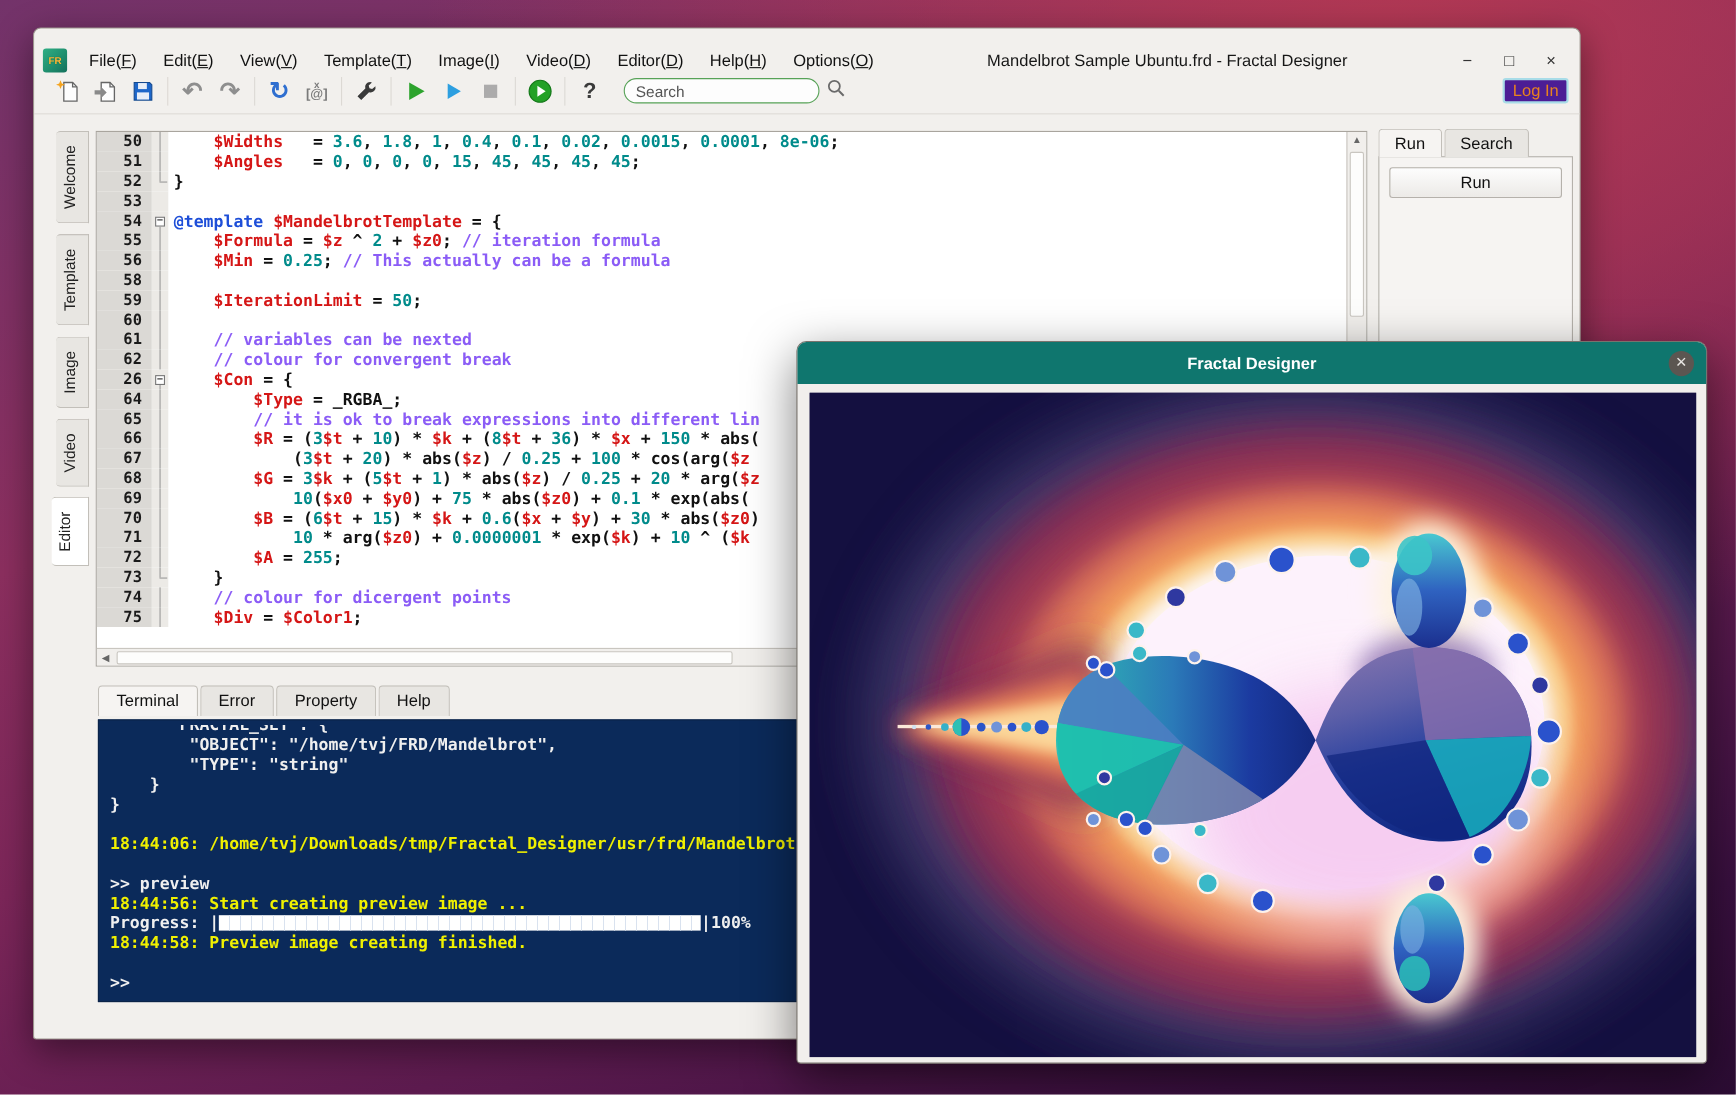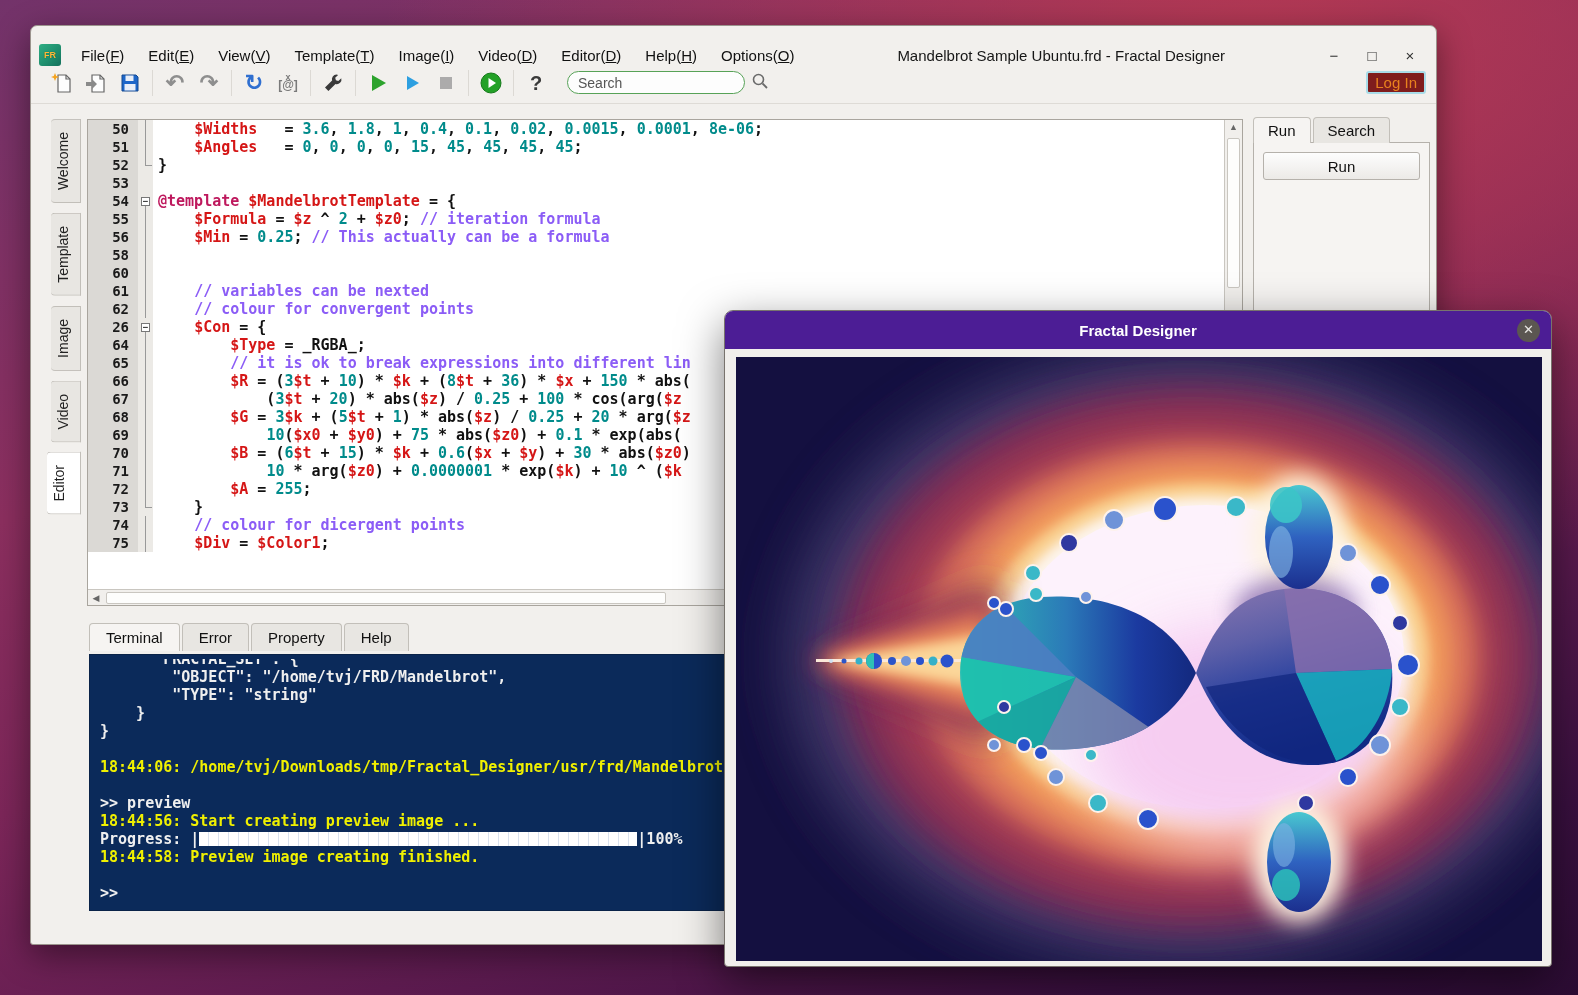--- a/index.html
+++ b/index.html
@@ -36,21 +36,21 @@
   .reload-c { color:#2f6fd0; }
   .help-c { color:#3a3a3a; font-size:20px; }
   .var-ic { color:#7a7a7a; font-size:12px; font-weight:bold; line-height:.8; text-align:center; }
   .var-ic i { display:block; font-style:normal; font-size:9px; }
   .search-wrap { display:flex; align-items:center; margin-left:14px; }
   .search-pill { width:178px; height:23px; border:1.6px solid #57a257; border-radius:12px; background:#fdfdfd;
                  font-size:14px; color:#444; padding:0 10px; outline:none; font-family:"Liberation Sans",sans-serif; }
   .search-pill::placeholder { color:#555; }
   .mag { margin-left:6px; }
   .login-btn { margin-left:auto; margin-right:10px; padding:1px 7px; font-size:15px; color:#e8821e;
-               background:#7f1d1d; border:2px solid #a8dce8; border-radius:3px; cursor:pointer; }
+               background:#4c1d95; border:2px solid #a8dce8; border-radius:3px; cursor:pointer; }
 
   
   .side-tabs { position:absolute; left:6px; top:93px; width:46px; }
   .vtab { writing-mode:vertical-rl; transform:rotate(180deg); width:30px; margin:0 0 10px 14px;
           background:#e8e6e2; border:1px solid #c2bfb9; border-right:none; border-radius:0 4px 4px 0;
           font-size:14px; color:#222; padding:12px 4px; text-align:center; cursor:pointer; }
   .vtab.active { background:#fff; width:34px; margin-left:10px; }
 
   
   .editor { position:absolute; left:56px; top:93px; width:1156px; height:487px; background:#fff; border:1px solid #a9a59e; display:flex; }
@@ -58,21 +58,21 @@
   .ed-rows { flex:1; display:flex; flex-direction:column; overflow:hidden; font-family:"DejaVu Sans Mono",monospace; font-weight:bold; font-size:15px; }
   .ed-row { display:flex; height:18px; line-height:18px; white-space:pre; }
   .ed-num { width:50px; background:#dbd9d5; color:#1a1a1a; text-align:right; padding-right:9px; font-size:14px; }
   .ed-fold { width:15px; background:#eceae6; color:#888; font-size:12px; text-align:center; position:relative; }
   .ed-fold .vline { position:absolute; left:7px; top:0; bottom:0; width:1px; background:#999; }
   .ed-fold .vline.half { bottom:9px; }
   .ed-fold .hline { position:absolute; left:7px; top:9px; width:7px; height:1px; background:#999; }
   .ed-fold .fbox { position:absolute; left:3px; top:5px; width:9px; height:9px; background:#fff; border:1px solid #777;
                    font-size:9px; line-height:7px; text-align:center; color:#333; }
   .ed-code { padding-left:5px; color:#111; }
-  .tk-v { color:#d51616; } .tk-n { color:#008b8b; } .tk-c { color:#8b5cf6; } .tk-k { color:#be185d; } .tk-o { color:#111; }
+  .tk-v { color:#d51616; } .tk-n { color:#008b8b; } .tk-c { color:#8b5cf6; } .tk-k { color:#1d4ed8; } .tk-o { color:#111; }
   .ed-hscroll { height:16px; border-top:1px solid #c9c6c0; background:#f1efec; display:flex; align-items:center; }
   .ed-hscroll .arr { width:16px; text-align:center; font-size:9px; color:#666; }
   .ed-hthumb { height:12px; width:560px; background:#fdfdfc; border:1px solid #c9c6c0; border-radius:2px; margin-left:2px; }
   .ed-vscroll { width:18px; border-left:1px solid #c9c6c0; background:#f1efec; position:relative; }
   .ed-vscroll .arr { position:absolute; top:2px; left:0; right:0; text-align:center; font-size:9px; color:#666; }
   .ed-vthumb { position:absolute; left:2px; right:2px; top:18px; height:150px; background:#fdfdfc; border:1px solid #c9c6c0; border-radius:2px; }
 
   
   .right-panel { position:absolute; left:1222px; top:91px; width:177px; }
   .rp-tabs { display:flex; }
@@ -91,21 +91,21 @@
               white-space:pre; overflow:hidden; }
   .tl-w { color:#efefef; } .tl-y { color:#f0f000; }
   .term-clip { height:9px; overflow:hidden; }
   .term-clip span { display:block; margin-top:-9px; }
   .pbar { display:inline-block; vertical-align:-2px; width:438px; height:14px; background:#fff;
           background-image:repeating-linear-gradient(90deg, transparent 0 9px, #d9e2ef 9px 10px); }
 
   
   .fwin { position:absolute; left:724px; top:310px; width:828px; height:657px; background:#f1efec;
           border:1px solid #78736d; border-radius:9px 9px 4px 4px; box-shadow:0 14px 44px rgba(0,0,0,.5); }
-  .fwin-bar { height:38px; background:#4c1d95; border-radius:8px 8px 0 0; display:flex; align-items:center; justify-content:center; position:relative; }
+  .fwin-bar { height:38px; background:#0f766e; border-radius:8px 8px 0 0; display:flex; align-items:center; justify-content:center; position:relative; }
   .fwin-title { color:#fff; font-weight:bold; font-size:15px; }
   .fwin-close { position:absolute; right:11px; top:8px; width:23px; height:23px; border-radius:50%; background:#5b5651;
                 color:#e8e6e3; font-size:13px; line-height:22px; text-align:center; cursor:pointer; }
   .fractal { position:absolute; left:11px; top:46px; width:806px; height:604px; background:#141040; }
 </style>
 </head>
 <body>
 
 <div class="win">
 
@@ -226,23 +226,24 @@
     <div class="ed-main">
       <div class="ed-rows" id="ed-rows">
           <div class="ed-row"><span class="ed-num">50</span><span class="ed-fold"><span class="vline"></span></span><span class="ed-code"><span class="tk-o">    </span><span class="tk-v">$Widths</span><span class="tk-o">   = </span><span class="tk-n">3.6</span><span class="tk-o">, </span><span class="tk-n">1.8</span><span class="tk-o">, </span><span class="tk-n">1</span><span class="tk-o">, </span><span class="tk-n">0.4</span><span class="tk-o">, </span><span class="tk-n">0.1</span><span class="tk-o">, </span><span class="tk-n">0.02</span><span class="tk-o">, </span><span class="tk-n">0.0015</span><span class="tk-o">, </span><span class="tk-n">0.0001</span><span class="tk-o">, </span><span class="tk-n">8e-06</span><span class="tk-o">;</span></span></div>
           <div class="ed-row"><span class="ed-num">51</span><span class="ed-fold"><span class="vline"></span></span><span class="ed-code"><span class="tk-o">    </span><span class="tk-v">$Angles</span><span class="tk-o">   = </span><span class="tk-n">0</span><span class="tk-o">, </span><span class="tk-n">0</span><span class="tk-o">, </span><span class="tk-n">0</span><span class="tk-o">, </span><span class="tk-n">0</span><span class="tk-o">, </span><span class="tk-n">15</span><span class="tk-o">, </span><span class="tk-n">45</span><span class="tk-o">, </span><span class="tk-n">45</span><span class="tk-o">, </span><span class="tk-n">45</span><span class="tk-o">, </span><span class="tk-n">45</span><span class="tk-o">;</span></span></div>
           <div class="ed-row"><span class="ed-num">52</span><span class="ed-fold"><span class="vline half"></span><span class="hline"></span></span><span class="ed-code"><span class="tk-o">}</span></span></div>
           <div class="ed-row"><span class="ed-num">53</span><span class="ed-fold"></span><span class="ed-code"></span></div>
           <div class="ed-row"><span class="ed-num">54</span><span class="ed-fold"><span class="fbox">−</span><span class="vline" style="top:14px"></span></span><span class="ed-code"><span class="tk-k">@template</span><span class="tk-o"> </span><span class="tk-v">$MandelbrotTemplate</span><span class="tk-o"> = {</span></span></div>
           <div class="ed-row"><span class="ed-num">55</span><span class="ed-fold"><span class="vline"></span></span><span class="ed-code"><span class="tk-o">    </span><span class="tk-v">$Formula</span><span class="tk-o"> = </span><span class="tk-v">$z</span><span class="tk-o"> ^ </span><span class="tk-n">2</span><span class="tk-o"> + </span><span class="tk-v">$z0</span><span class="tk-o">; </span><span class="tk-c">// iteration formula</span></span></div>
           <div class="ed-row"><span class="ed-num">56</span><span class="ed-fold"><span class="vline"></span></span><span class="ed-code"><span class="tk-o">    </span><span class="tk-v">$Min</span><span class="tk-o"> = </span><span class="tk-n">0.25</span><span class="tk-o">; </span><span class="tk-c">// This actually can be a formula</span></span></div>
           <div class="ed-row"><span class="ed-num">58</span><span class="ed-fold"><span class="vline"></span></span></div>
+          <div class="ed-row"><span class="ed-num">59</span><span class="ed-fold"><span class="vline"></span></span><span class="ed-code"><span class="tk-o">    </span><span class="tk-v">$IterationLimit</span><span class="tk-o"> = </span><span class="tk-n">50</span><span class="tk-o">;</span></span></div>
           <div class="ed-row"><span class="ed-num">60</span><span class="ed-fold"><span class="vline"></span></span><span class="ed-code"></span></div>
           <div class="ed-row"><span class="ed-num">61</span><span class="ed-fold"><span class="vline"></span></span><span class="ed-code"><span class="tk-o">    </span><span class="tk-c">// variables can be nexted</span></span></div>
-          <div class="ed-row"><span class="ed-num">62</span><span class="ed-fold"><span class="vline"></span></span><span class="ed-code"><span class="tk-o">    </span><span class="tk-c">// colour for convergent points</span></span></div>
+          <div class="ed-row"><span class="ed-num">62</span><span class="ed-fold"><span class="vline"></span></span><span class="ed-code"><span class="tk-o">    </span><span class="tk-c">// colour for convergent break</span></span></div>
           <div class="ed-row"><span class="ed-num">26</span><span class="ed-fold"><span class="fbox">−</span><span class="vline" style="top:14px"></span></span><span class="ed-code"><span class="tk-o">    </span><span class="tk-v">$Con</span><span class="tk-o"> = {</span></span></div>
           <div class="ed-row"><span class="ed-num">64</span><span class="ed-fold"><span class="vline"></span></span><span class="ed-code"><span class="tk-o">        </span><span class="tk-v">$Type</span><span class="tk-o"> = _RGBA_;</span></span></div>
           <div class="ed-row"><span class="ed-num">65</span><span class="ed-fold"><span class="vline"></span></span><span class="ed-code"><span class="tk-o">        </span><span class="tk-c">// it is ok to break expressions into different lin</span></span></div>
           <div class="ed-row"><span class="ed-num">66</span><span class="ed-fold"><span class="vline"></span></span><span class="ed-code"><span class="tk-o">        </span><span class="tk-v">$R</span><span class="tk-o"> = (</span><span class="tk-n">3</span><span class="tk-v">$t</span><span class="tk-o"> + </span><span class="tk-n">10</span><span class="tk-o">) * </span><span class="tk-v">$k</span><span class="tk-o"> + (</span><span class="tk-n">8</span><span class="tk-v">$t</span><span class="tk-o"> + </span><span class="tk-n">36</span><span class="tk-o">) * </span><span class="tk-v">$x</span><span class="tk-o"> + </span><span class="tk-n">150</span><span class="tk-o"> * abs(</span></span></div>
           <div class="ed-row"><span class="ed-num">67</span><span class="ed-fold"><span class="vline"></span></span><span class="ed-code"><span class="tk-o">            (</span><span class="tk-n">3</span><span class="tk-v">$t</span><span class="tk-o"> + </span><span class="tk-n">20</span><span class="tk-o">) * abs(</span><span class="tk-v">$z</span><span class="tk-o">) / </span><span class="tk-n">0.25</span><span class="tk-o"> + </span><span class="tk-n">100</span><span class="tk-o"> * cos(arg(</span><span class="tk-v">$z</span></span></div>
           <div class="ed-row"><span class="ed-num">68</span><span class="ed-fold"><span class="vline"></span></span><span class="ed-code"><span class="tk-o">        </span><span class="tk-v">$G</span><span class="tk-o"> = </span><span class="tk-n">3</span><span class="tk-v">$k</span><span class="tk-o"> + (</span><span class="tk-n">5</span><span class="tk-v">$t</span><span class="tk-o"> + </span><span class="tk-n">1</span><span class="tk-o">) * abs(</span><span class="tk-v">$z</span><span class="tk-o">) / </span><span class="tk-n">0.25</span><span class="tk-o"> + </span><span class="tk-n">20</span><span class="tk-o"> * arg(</span><span class="tk-v">$z</span></span></div>
           <div class="ed-row"><span class="ed-num">69</span><span class="ed-fold"><span class="vline"></span></span><span class="ed-code"><span class="tk-o">            </span><span class="tk-n">10</span><span class="tk-o">(</span><span class="tk-v">$x0</span><span class="tk-o"> + </span><span class="tk-v">$y0</span><span class="tk-o">) + </span><span class="tk-n">75</span><span class="tk-o"> * abs(</span><span class="tk-v">$z0</span><span class="tk-o">) + </span><span class="tk-n">0.1</span><span class="tk-o"> * exp(abs(</span></span></div>
           <div class="ed-row"><span class="ed-num">70</span><span class="ed-fold"><span class="vline"></span></span><span class="ed-code"><span class="tk-o">        </span><span class="tk-v">$B</span><span class="tk-o"> = (</span><span class="tk-n">6</span><span class="tk-v">$t</span><span class="tk-o"> + </span><span class="tk-n">15</span><span class="tk-o">) * </span><span class="tk-v">$k</span><span class="tk-o"> + </span><span class="tk-n">0.6</span><span class="tk-o">(</span><span class="tk-v">$x</span><span class="tk-o"> + </span><span class="tk-v">$y</span><span class="tk-o">) + </span><span class="tk-n">30</span><span class="tk-o"> * abs(</span><span class="tk-v">$z0</span><span class="tk-o">)</span></span></div>
           <div class="ed-row"><span class="ed-num">71</span><span class="ed-fold"><span class="vline"></span></span><span class="ed-code"><span class="tk-o">            </span><span class="tk-n">10</span><span class="tk-o"> * arg(</span><span class="tk-v">$z0</span><span class="tk-o">) + </span><span class="tk-n">0.0000001</span><span class="tk-o"> * exp(</span><span class="tk-v">$k</span><span class="tk-o">) + </span><span class="tk-n">10</span><span class="tk-o"> ^ (</span><span class="tk-v">$k</span></span></div>
           <div class="ed-row"><span class="ed-num">72</span><span class="ed-fold"><span class="vline"></span></span><span class="ed-code"><span class="tk-o">        </span><span class="tk-v">$A</span><span class="tk-o"> = </span><span class="tk-n">255</span><span class="tk-o">;</span></span></div>

